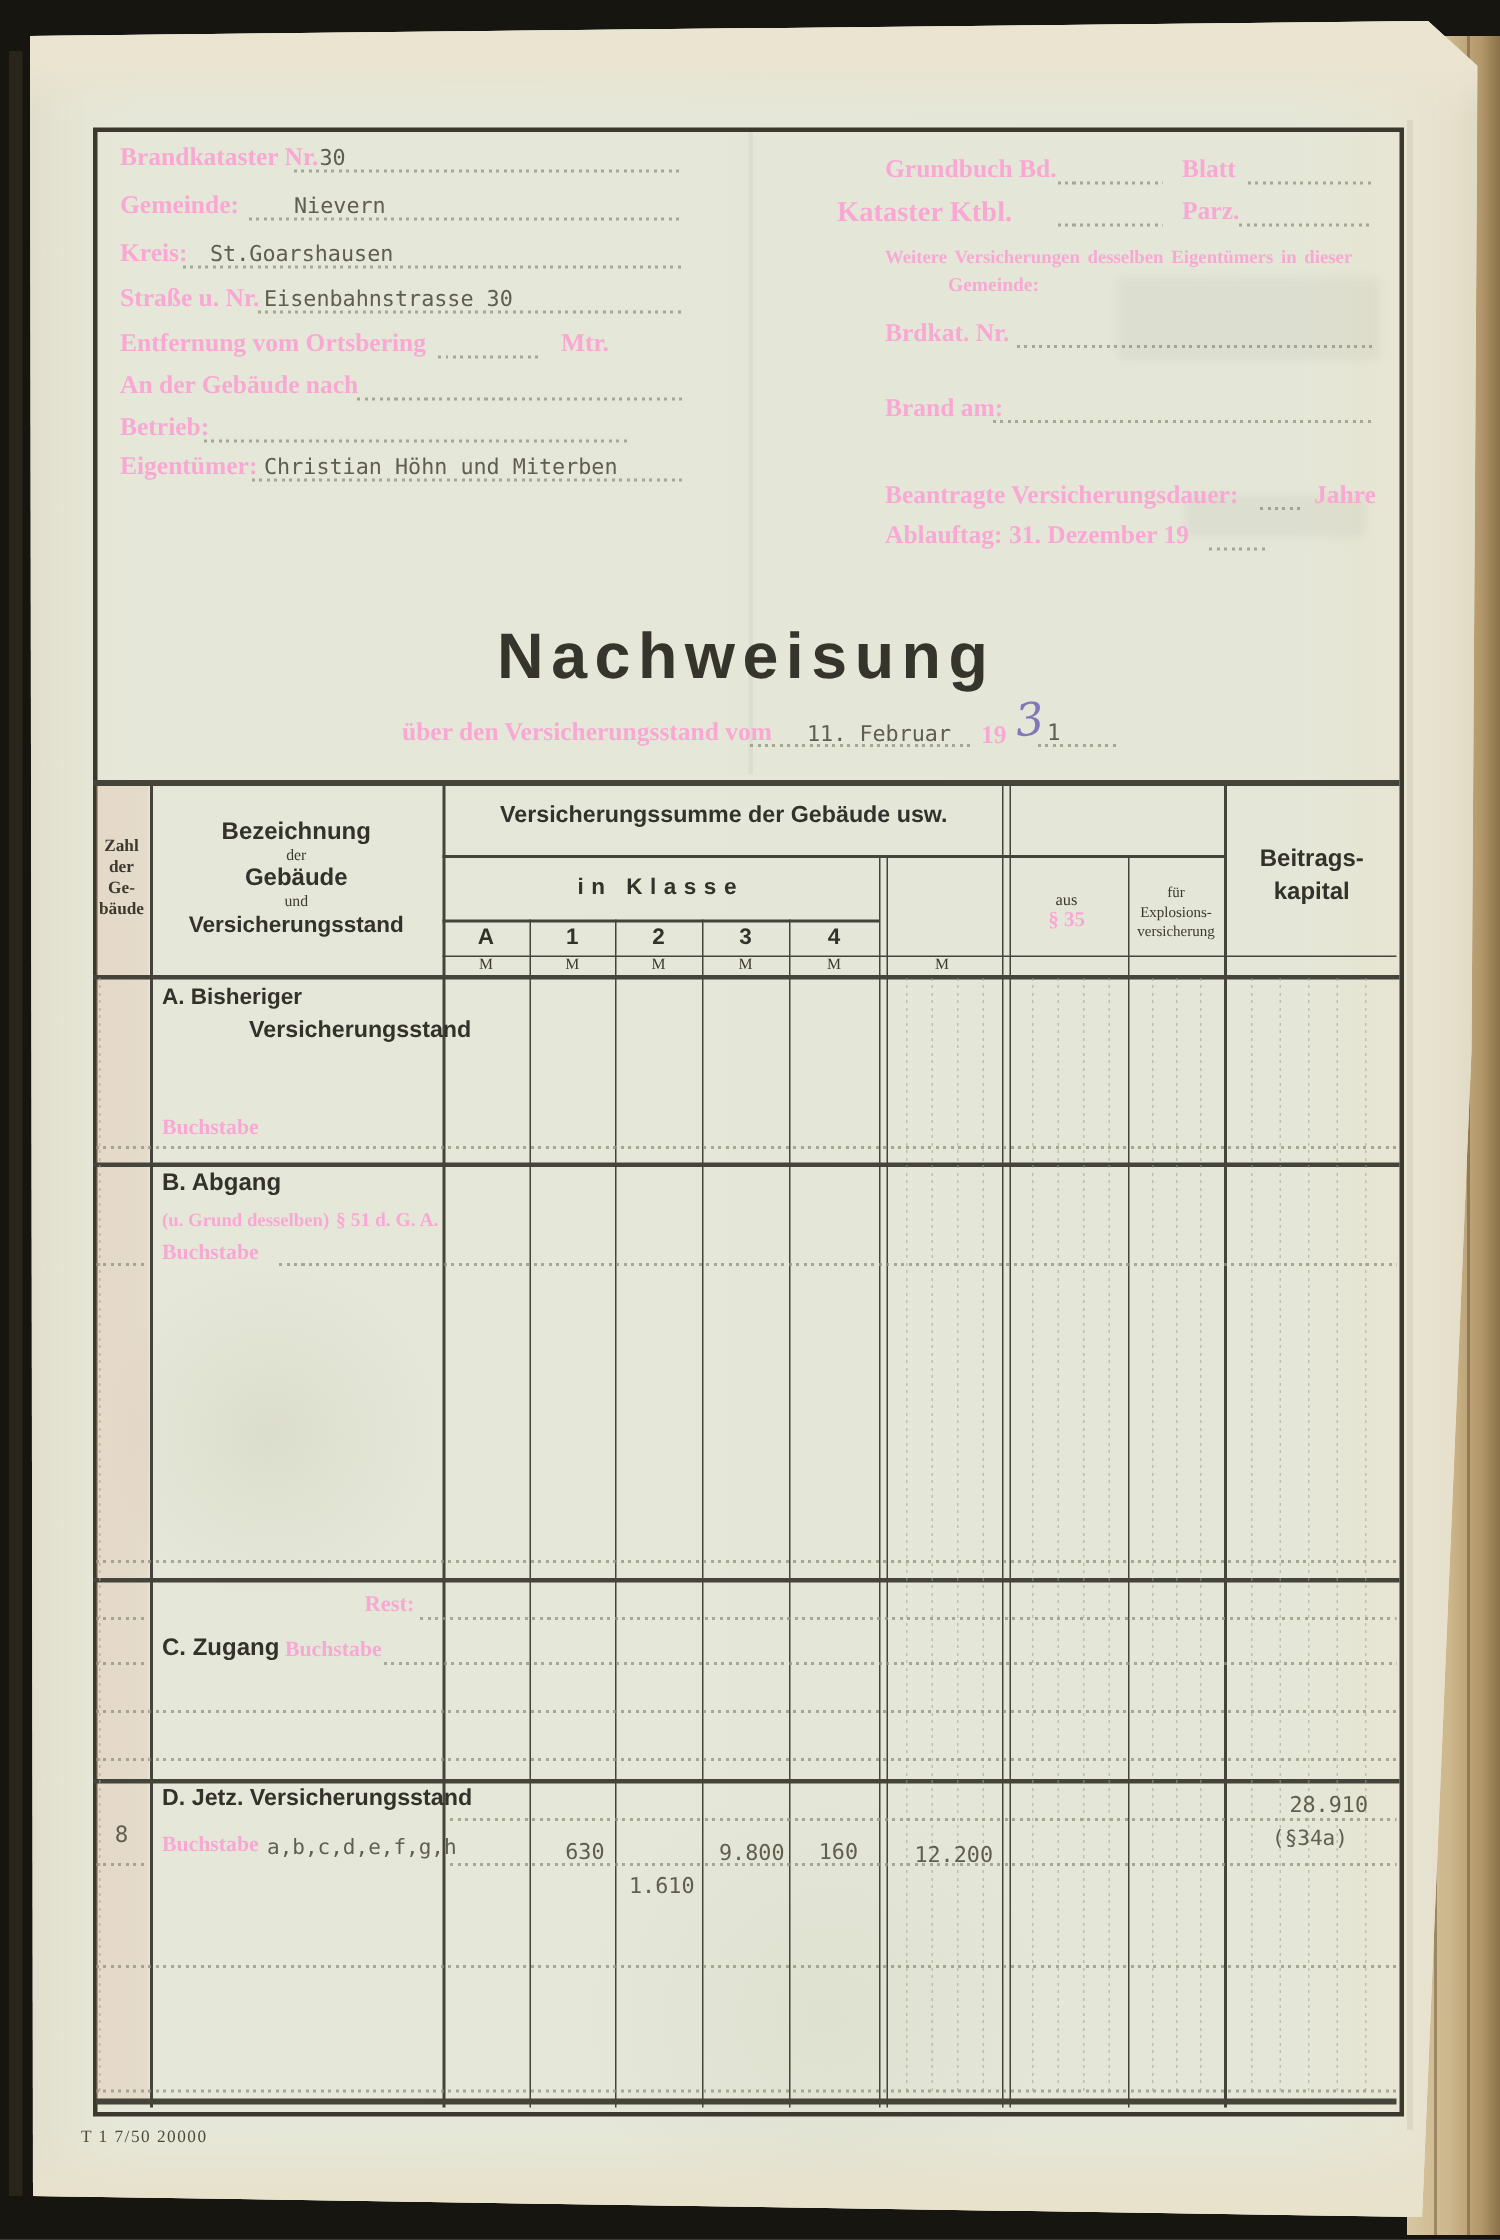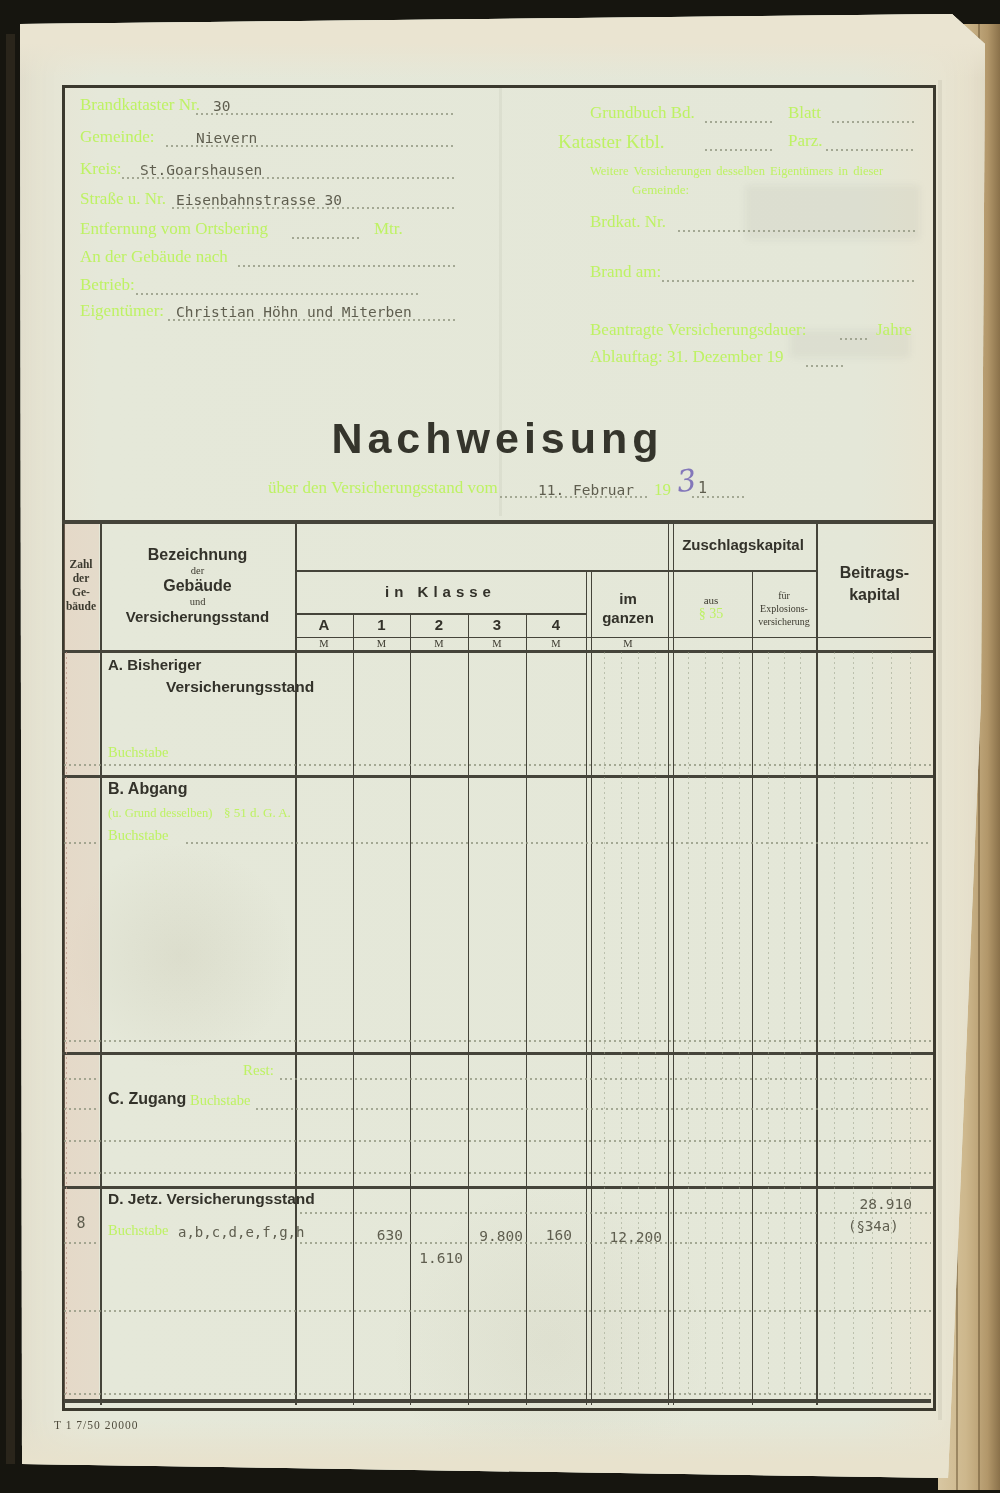--- a/index.html
+++ b/index.html
@@ -24,21 +24,21 @@
   .page .bot-cream{position:absolute;left:0;top:1420px;width:100%;height:60px;
     background:linear-gradient(0deg,#e8e2cd 30%,rgba(232,226,205,0));}
   .page .crease{position:absolute;left:499px;top:86px;width:3px;height:430px;background:rgba(60,55,35,.05);}
   .page .crease2{position:absolute;left:938px;top:80px;width:4px;height:1340px;background:rgba(60,55,35,.07);}
   .page .ghost{position:absolute;background:rgba(125,125,110,.08);filter:blur(3px);border-radius:4px;}
   .frame{position:absolute;box-sizing:border-box;left:62px;top:85px;width:874px;height:1326px;
          border:3px solid #3b392e;}
   .zahl-tint{position:absolute;left:64px;top:522px;width:35px;height:878px;background:rgba(229,180,160,.25);}
   
   .t{position:absolute;white-space:nowrap;}
-  .serb{font-family:"Liberation Serif",serif;font-weight:400;color:#bef264;}
+  .serb{font-family:"Liberation Serif",serif;font-weight:700;color:#f9a8d4;}
   .ser{font-family:"Liberation Serif",serif;color:#3c3a2f;}
   .sans{font-family:"Liberation Sans",sans-serif;font-weight:700;color:#33322a;}
   .mono{font-family:"DejaVu Sans Mono",monospace;color:#5f5e4f;}
   .hand{font-family:"DejaVu Serif",serif;font-style:italic;color:#8377ba;}
   .cell{position:absolute;display:flex;flex-direction:column;align-items:center;justify-content:center;text-align:center;}
   .valr{position:absolute;text-align:right;font-family:"DejaVu Sans Mono",monospace;color:#5f5e4f;}
 </style>
 </head>
 <body>
 
@@ -174,33 +174,29 @@
     <span>Ge-</span>
     <span>bäude</span>
   </div>
   <div class="cell" style="left:100px;top:522px;width:195px;height:126px">
     <span class="sans" style="font-size:16px">Bezeichnung</span>
     <span class="ser" style="font-size:10.5px;margin:1px 0">der</span>
     <span class="sans" style="font-size:16px">Gebäude</span>
     <span class="ser" style="font-size:10.5px;margin:1px 0">und</span>
     <span class="sans" style="font-size:15px">Versicherungsstand</span>
   </div>
-  <div class="cell sans" style="left:670px;top:520px;width:146px;height:48px;font-size:15px">
-    <span>Zuschlagskapital</span>
+  <div class="cell sans" style="left:295px;top:520px;width:375px;height:48px;font-size:15.5px">
+    <span>Versicherungssumme der Gebäude usw.</span>
   </div>
   <div class="cell sans" style="left:295px;top:570px;width:291px;height:42px;font-size:15px;letter-spacing:5px">
     <span>in Klasse</span>
   </div>
   <div class="cell sans" style="left:816px;top:520px;width:117px;height:128px;font-size:16px;line-height:22px">
     <span>Beitrags-</span>
     <span>kapital</span>
-  </div>
-  <div class="cell sans" style="left:586px;top:570px;width:84px;height:76px;font-size:15px;line-height:19px">
-    <span>im</span>
-    <span>ganzen</span>
   </div>
   <div class="cell" style="left:670px;top:570px;width:82px;height:76px">
     <span class="ser" style="font-size:11px">aus</span>
     <span class="serb" style="font-size:14px">§ 35</span>
   </div>
   <div class="cell ser" style="left:752px;top:570px;width:64px;height:76px;font-size:10px;line-height:13px">
     <span>für</span>
     <span>Explosions-</span>
     <span>versicherung</span>
   </div>

